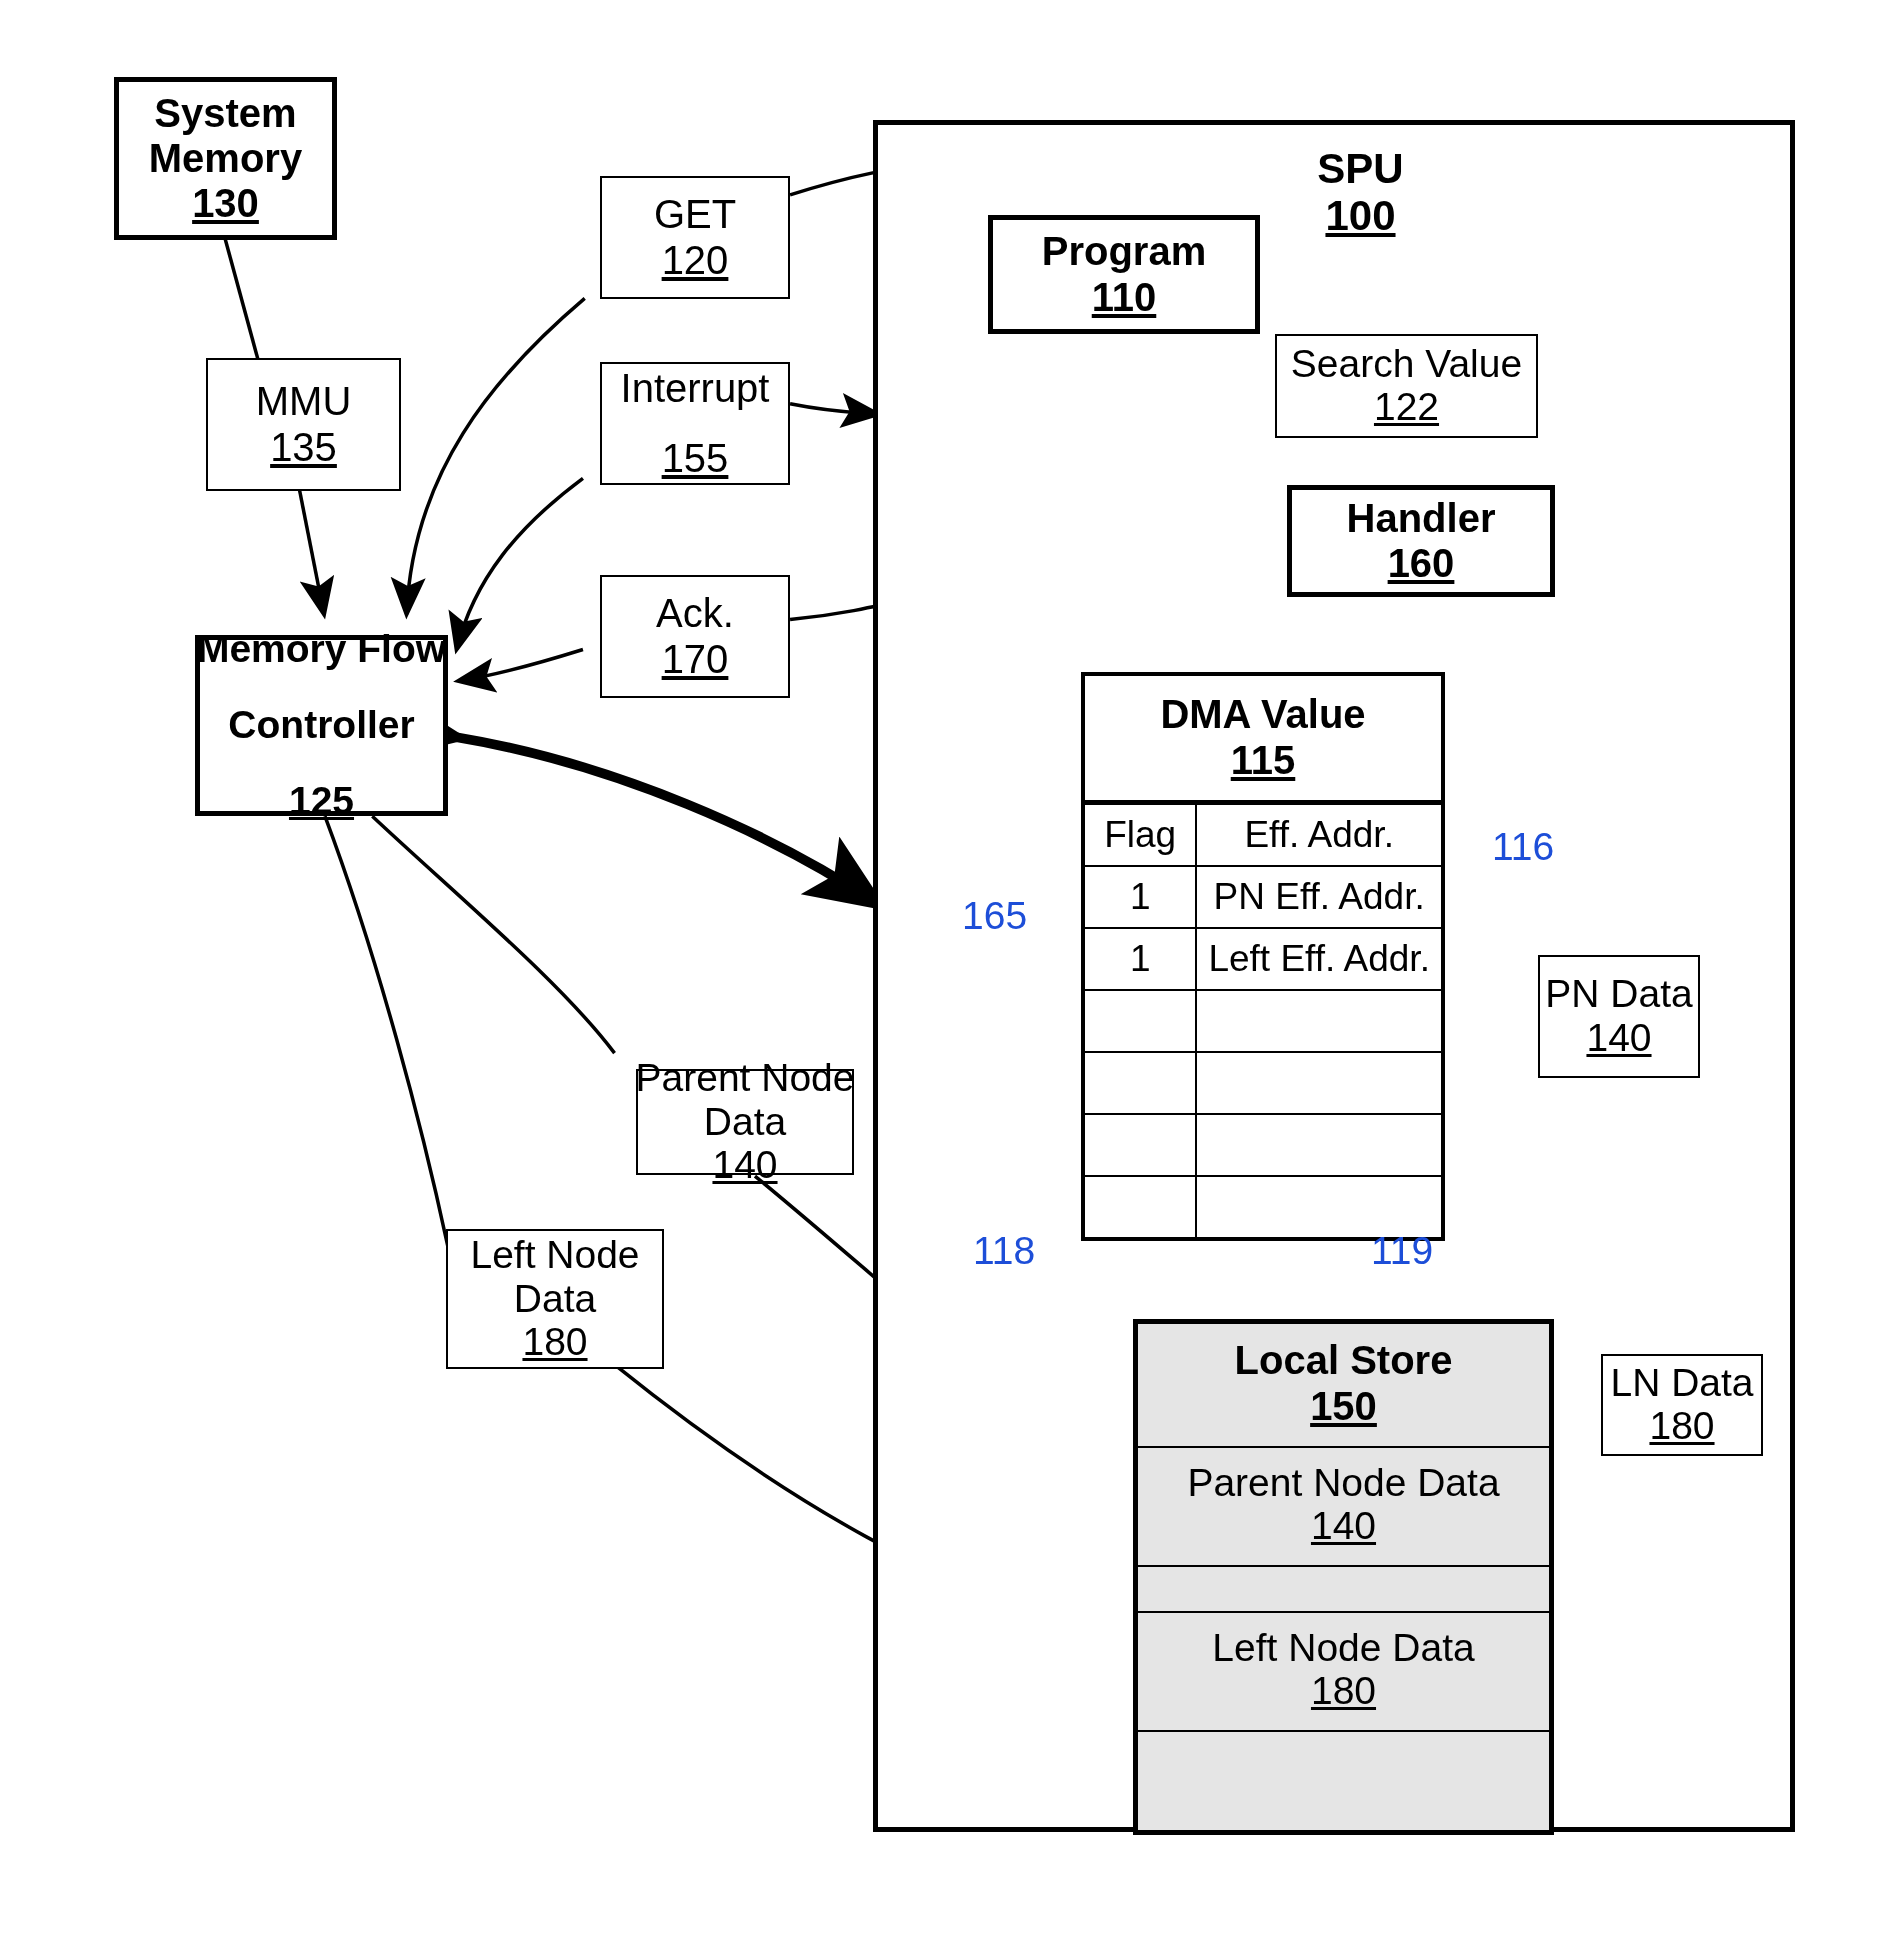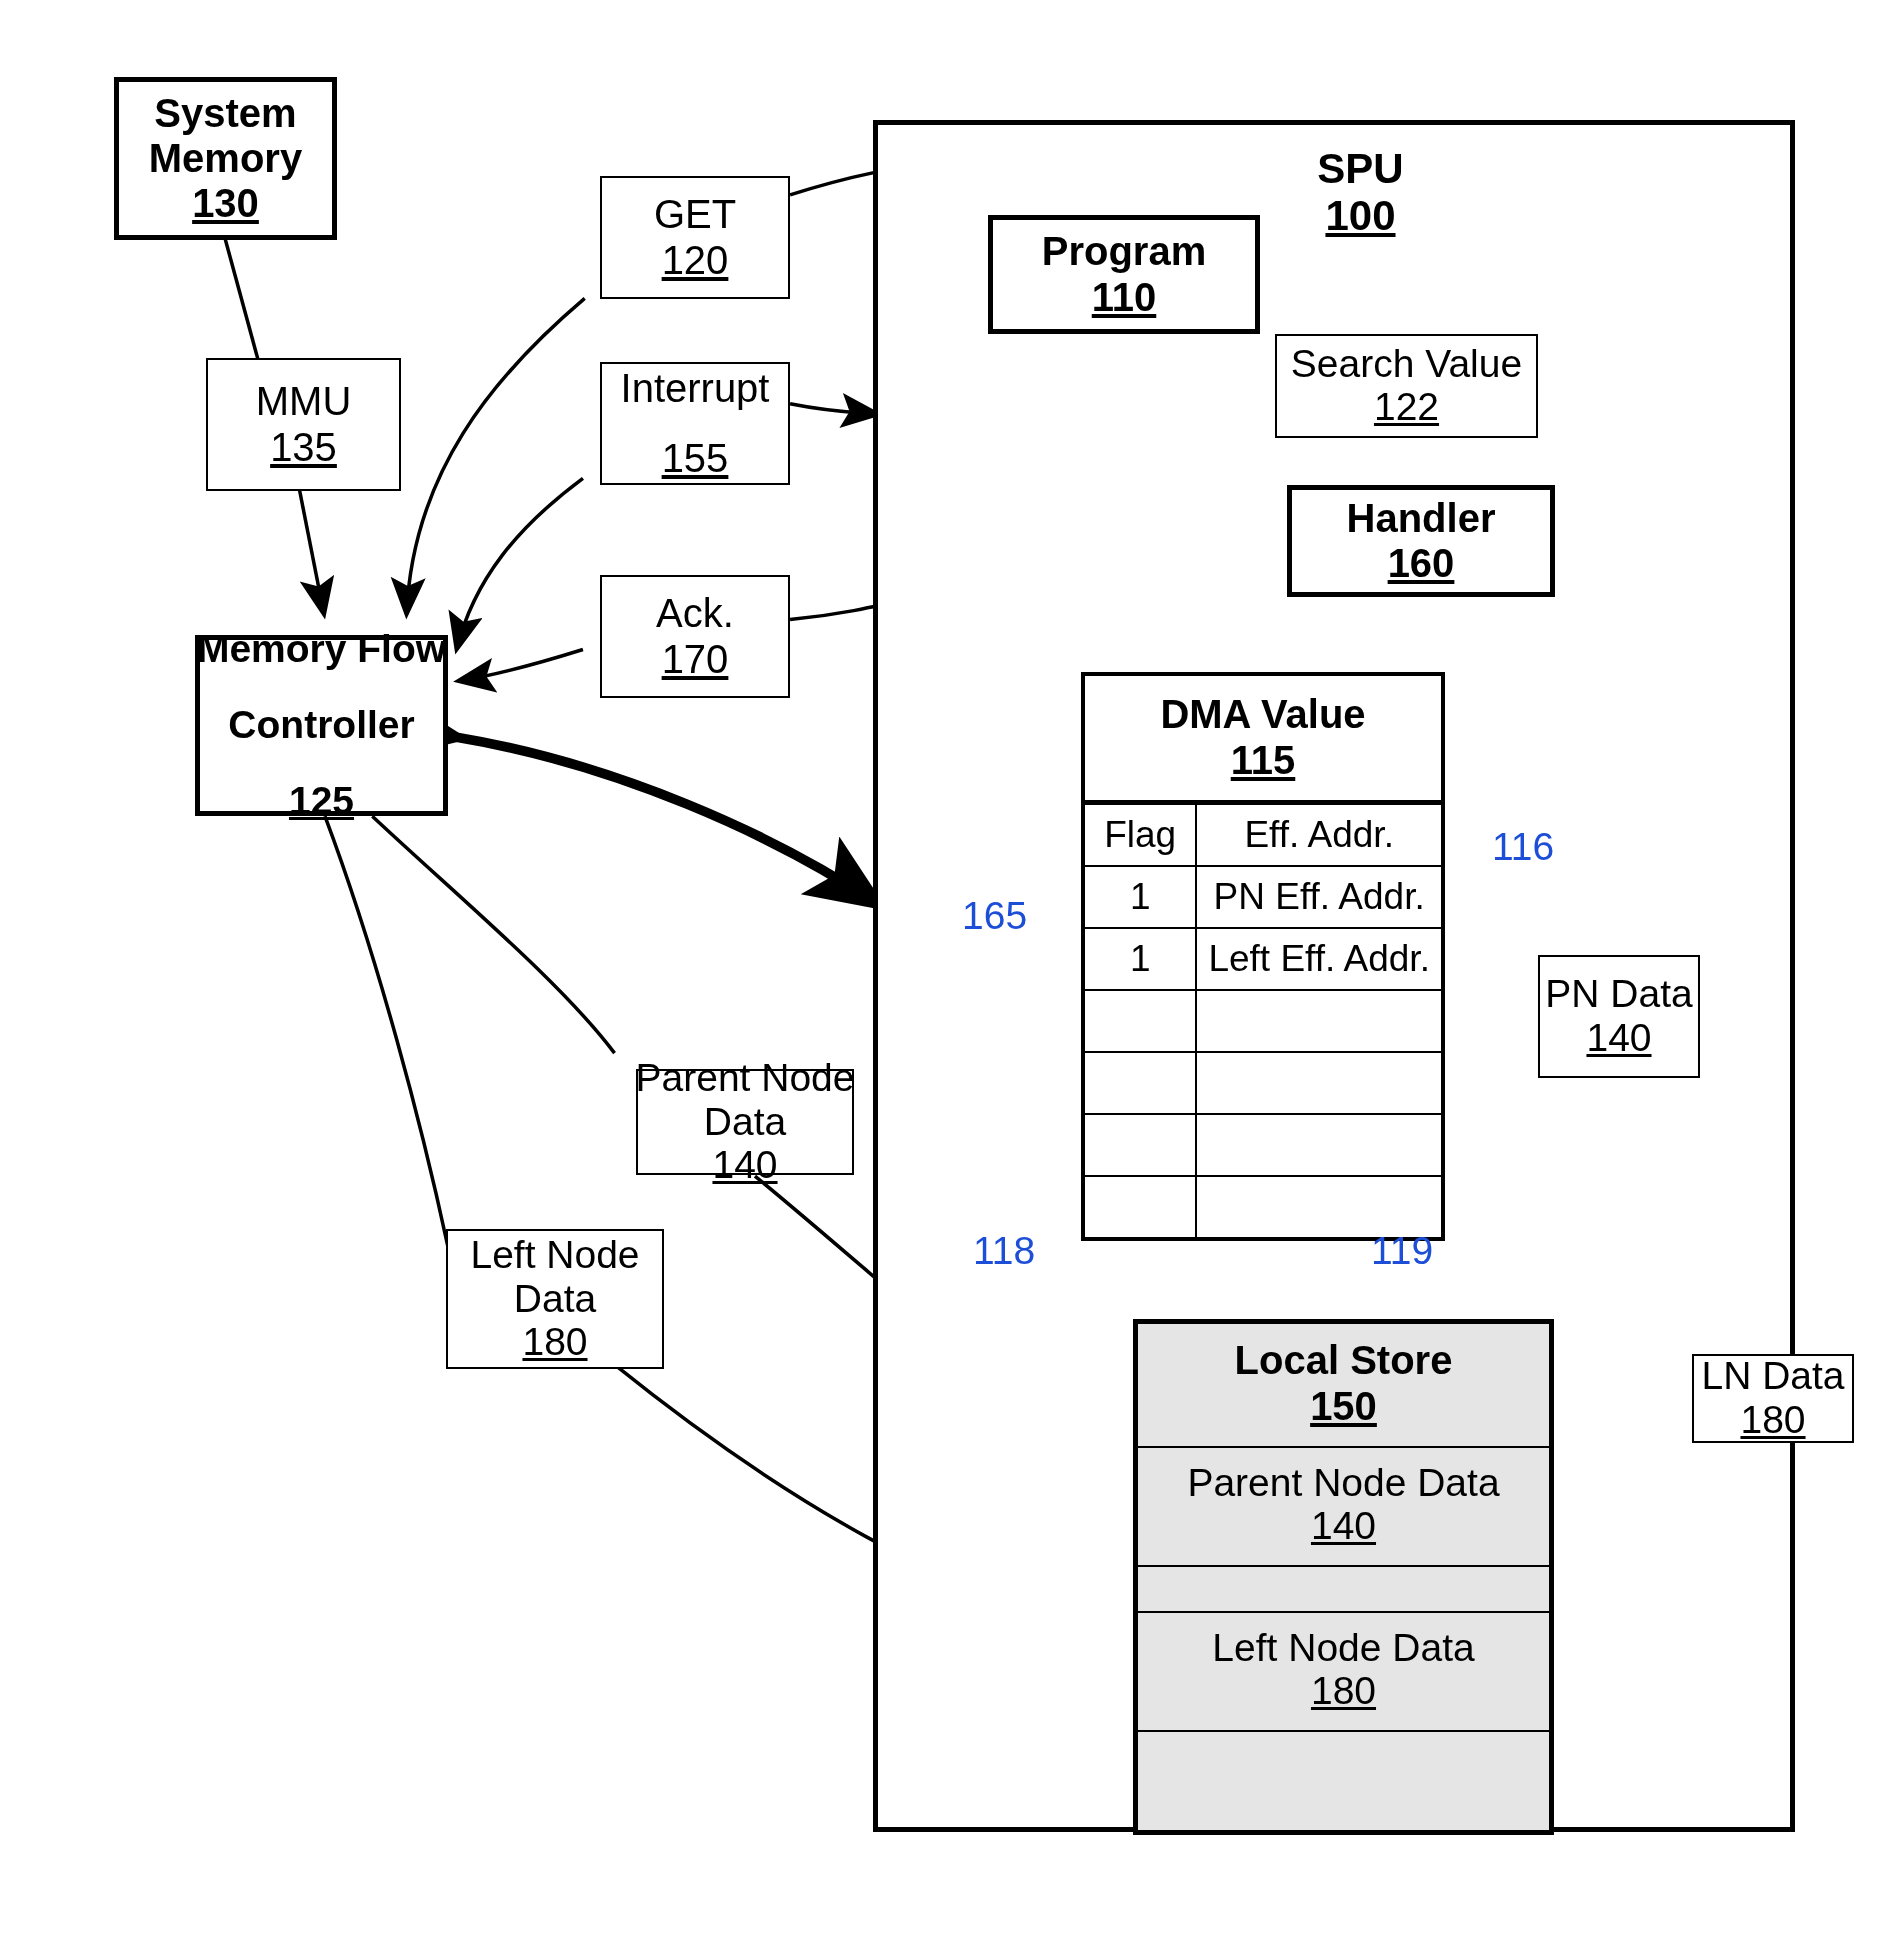--- a/index.html
+++ b/index.html
@@ -277,21 +277,21 @@
   <div class="box thick" style="left:1287px; top:485px; width:268px; height:112px;">
     <span class="lbl b f46">Handler</span>
     <span class="num b f46">160</span>
   </div>
 
   <div class="box" style="left:1538px; top:955px; width:162px; height:123px;">
     <span class="lbl f44">PN Data</span>
     <span class="num f44">140</span>
   </div>
 
-  <div class="box" style="left:1692px; top:1354px; width:162px; height:89px;">
+  <div class="box" style="left:1601px; top:1354px; width:162px; height:102px;">
     <span class="lbl f44">LN Data</span>
     <span class="num f44">180</span>
   </div>
 
   <div id="dma-list">
     <div id="dma-title">
       <span class="lbl b f46">DMA Value</span>
       <span class="num b f46">115</span>
     </div>
     <table>

